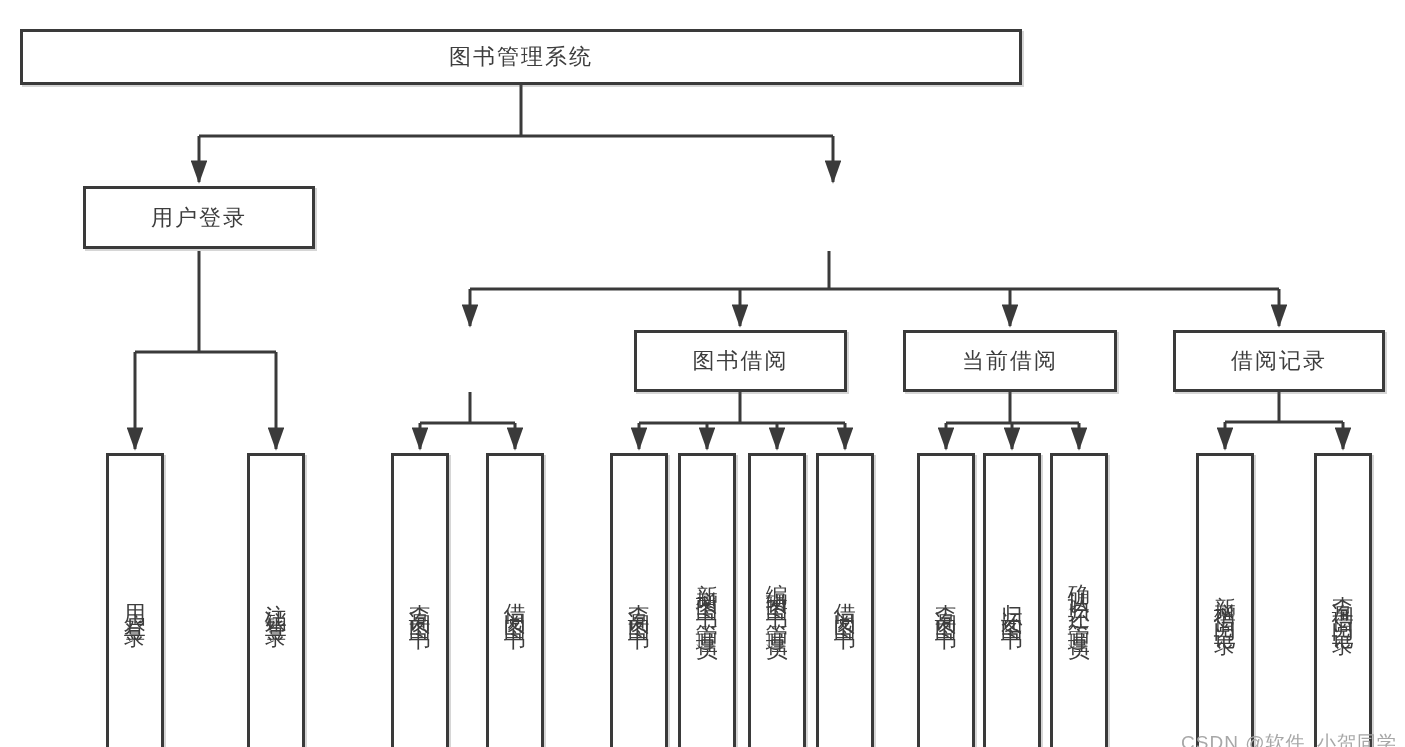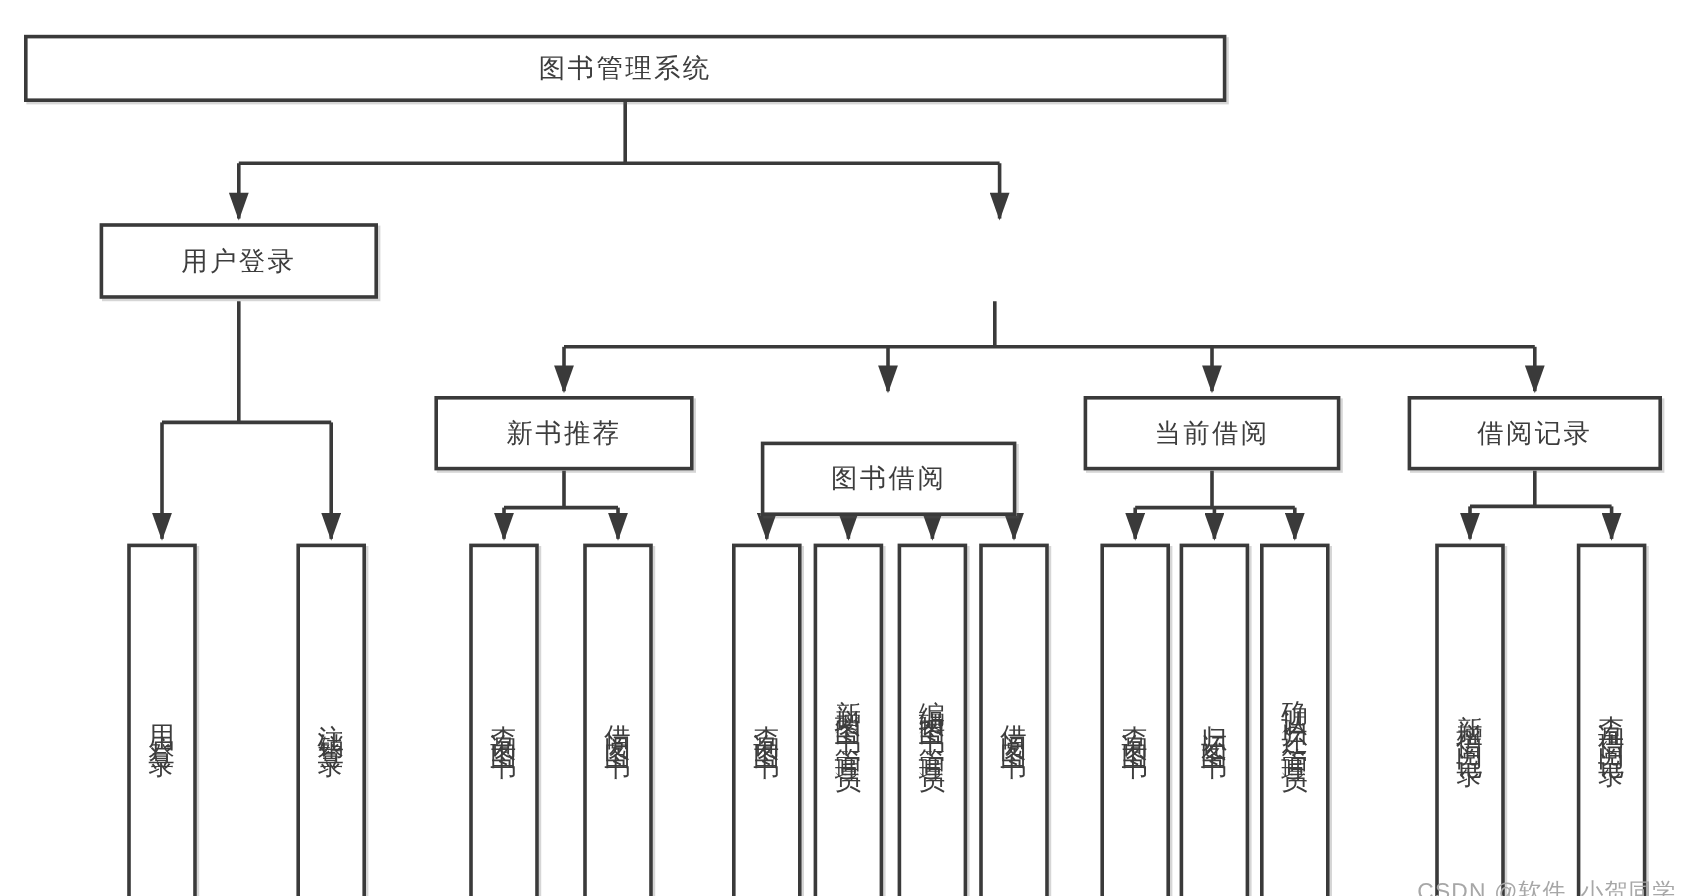--- a/index.html
+++ b/index.html
@@ -48,21 +48,21 @@
     font-size: 22px;
     letter-spacing: 8px;
     line-height: 1.15;
     white-space: nowrap;
   }
   
   .n-root   { left: 20px;   top: 13px;  width: 1002px; height: 56px; }
   .n-l2a    { left: 83px;   top: 170px; width: 232px;  height: 63px; }
   .n-l2b    { left: 712px;  top: 170px; width: 234px;  height: 63px; }
   .n-l3a    { left: 362px;  top: 314px; width: 216px;  height: 62px; }
-  .n-l3b    { left: 634px;  top: 314px; width: 213px;  height: 62px; margin-top: 38px; }
+  .n-l3b    { left: 634px;  top: 314px; width: 213px;  height: 62px; }
   .n-l3c    { left: 903px;  top: 314px; width: 214px;  height: 62px; }
   .n-l3d    { left: 1173px; top: 314px; width: 212px;  height: 62px; }
   .leaf     { top: 437px; width: 58px; height: 298px; }
   .lf-0  { left: 106px; }
   .lf-1  { left: 247px; }
   .lf-2  { left: 391px; }
   .lf-3  { left: 486px; }
   .lf-4  { left: 610px; }
   .lf-5  { left: 678px; }
   .lf-6  { left: 748px; }
@@ -135,23 +135,20 @@
   </svg>
 
   <div class="box hbox n-root">
     <span>图书管理系统</span>
   </div>
 
   <div class="box hbox n-l2a">
     <span>用户登录</span>
   </div>
 
-  <div class="box hbox n-l3a">
-    <span>新书推荐</span>
-  </div>
   <div class="box hbox n-l3b">
     <span>图书借阅</span>
   </div>
   <div class="box hbox n-l3c">
     <span>当前借阅</span>
   </div>
   <div class="box hbox n-l3d">
     <span>借阅记录</span>
   </div>
 

